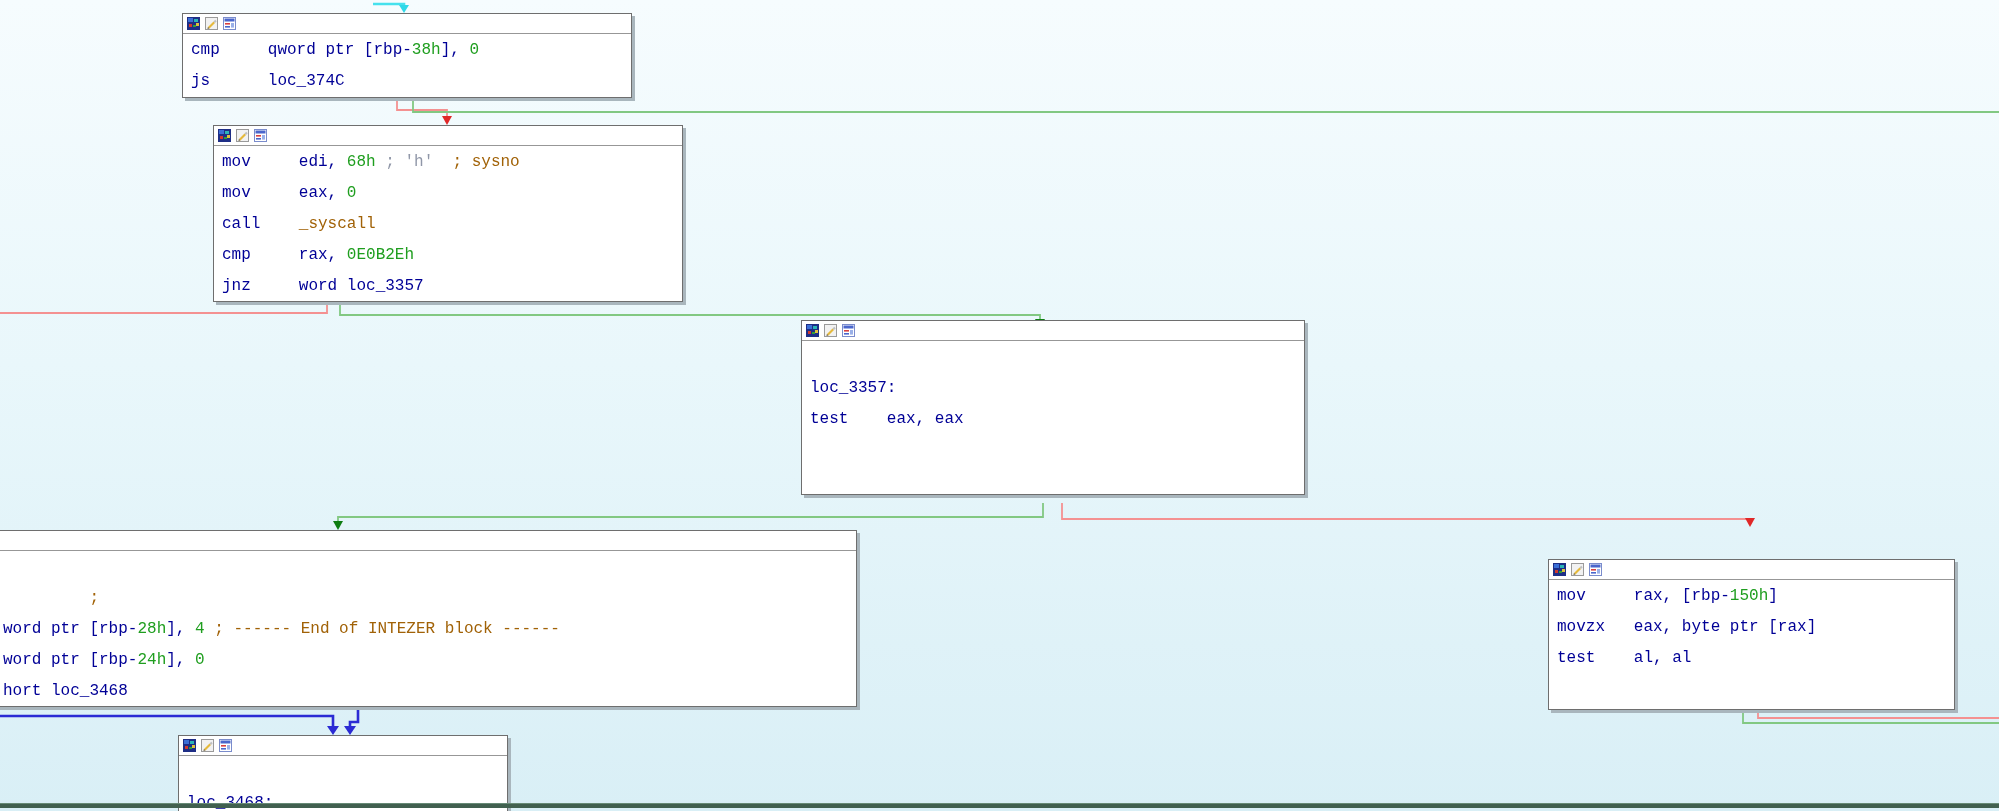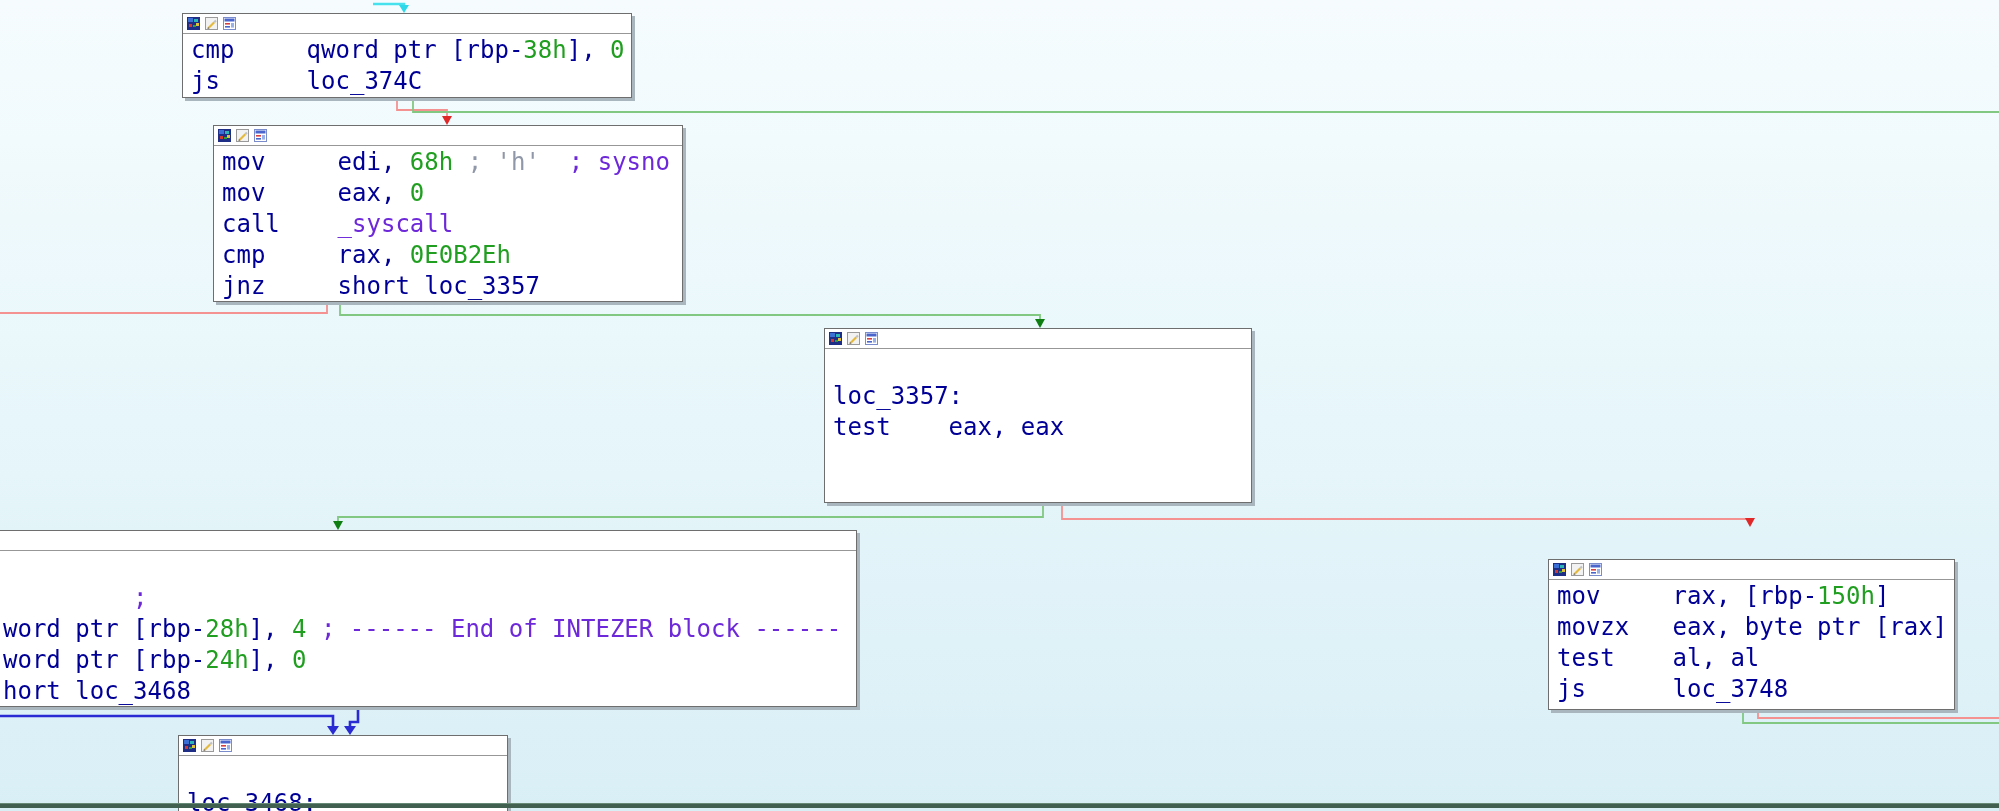--- a/index.html
+++ b/index.html
@@ -13,24 +13,24 @@
     position:absolute;background:#ffffff;border:1px solid #6e6e6e;
     box-shadow:3px 3px 0 0 #a9b6bd;box-sizing:border-box;
   }
   .titlebar{
     height:20px;border-bottom:1px solid #979797;background:#ffffff;
     display:flex;align-items:center;gap:5px;padding-left:4px;box-sizing:border-box;
   }
   .nicon{width:13px;height:13px;display:inline-block;line-height:0;}
   .code{padding:1px 0 0 8px;overflow:hidden;height:calc(100% - 20px);box-sizing:border-box;}
   .clip-left .code{padding-left:138px;}
-  .line{height:31px;line-height:31px;white-space:pre;font-size:24px;}
+  .line{height:31px;line-height:31px;white-space:pre;font-size:16px;font-family:Liberation Mono, monospace;}
   .td{color:#000096;}
   .tn{color:#1f9e1f;}
-  .tb{color:#6d28d9;}
+  .tb{color:#a16207;}
   .tg{color:#9097a8;}
   .bottom-bar{position:absolute;left:0;top:803px;width:1999px;height:4px;background:#41604f;border-top:1px solid #678a76;}
 </style>
 </head>
 <body>
 
 <svg id="edge-layer" viewBox="0 0 1999 811">
 
   <polyline points="373,4 404,4 404,6" fill="none" stroke="#46e1ed" stroke-width="2.6"></polyline>
   <path d="M399,5 L409,5 L404,13 Z" fill="#2fd8e8"></path>
@@ -114,25 +114,25 @@
           <rect x="2" y="6" width="5" height="1.6" fill="#d84040"></rect>
           <rect x="2" y="9" width="5" height="1.6" fill="#4a66cc"></rect>
           <rect x="8" y="6" width="3" height="4.6" fill="#9ab0e8"></rect>
         </svg></span>
   </div>
   <div class="code">
       <div class="line"><span class="td">mov     edi, </span><span class="tn">68h</span><span class="td"> </span><span class="tg">; 'h'</span><span class="td">  </span><span class="tb">; sysno</span></div>
       <div class="line"><span class="td">mov     eax, </span><span class="tn">0</span></div>
       <div class="line"><span class="td">call    </span><span class="tb">_syscall</span></div>
       <div class="line"><span class="td">cmp     rax, </span><span class="tn">0E0B2Eh</span></div>
-      <div class="line"><span class="td">jnz     short loc_3357</span></div>
-    </div>
-</div>
-
-<div class="node" style="left:801px;top:328px;width:428px;height:175px;margin-left:23px;">
+      <div class="line"><span class="td">jnz     word loc_3357</span></div>
+    </div>
+</div>
+
+<div class="node" style="left:801px;top:320px;width:504px;height:175px;">
   <div class="titlebar">
     <span class="nicon"><svg width="13" height="13" viewBox="0 0 13 13">
           <rect width="13" height="13" fill="#1e2e86"></rect>
           <rect x="1" y="1" width="5" height="4" fill="#3b6fd6"></rect>
           <rect x="7" y="2" width="4" height="3" fill="#2bb5b5"></rect>
           <rect x="2" y="7" width="3" height="3" fill="#d13a2e"></rect>
           <rect x="6" y="8" width="3" height="2" fill="#2f9e38"></rect>
           <rect x="9" y="6" width="3" height="3" fill="#e0c23c"></rect>
         </svg></span>
     <span class="nicon"><svg width="13" height="13" viewBox="0 0 13 13">
@@ -188,21 +188,20 @@
           <rect x="1.5" y="1.5" width="10" height="3" fill="#4a66cc"></rect>
           <rect x="2" y="6" width="5" height="1.6" fill="#d84040"></rect>
           <rect x="2" y="9" width="5" height="1.6" fill="#4a66cc"></rect>
           <rect x="8" y="6" width="3" height="4.6" fill="#9ab0e8"></rect>
         </svg></span>
   </div>
   <div class="code">
       <div class="line"><span class="td">mov     rax, [rbp-</span><span class="tn">150h</span><span class="td">]</span></div>
       <div class="line"><span class="td">movzx   eax, byte ptr [rax]</span></div>
       <div class="line"><span class="td">test    al, al</span></div>
-      <div class="line"><span class="td">js      loc_3748</span></div>
     </div>
 </div>
 
 <div class="node" style="left:178px;top:735px;width:330px;height:100px;">
   <div class="titlebar">
     <span class="nicon"><svg width="13" height="13" viewBox="0 0 13 13">
           <rect width="13" height="13" fill="#1e2e86"></rect>
           <rect x="1" y="1" width="5" height="4" fill="#3b6fd6"></rect>
           <rect x="7" y="2" width="4" height="3" fill="#2bb5b5"></rect>
           <rect x="2" y="7" width="3" height="3" fill="#d13a2e"></rect>

